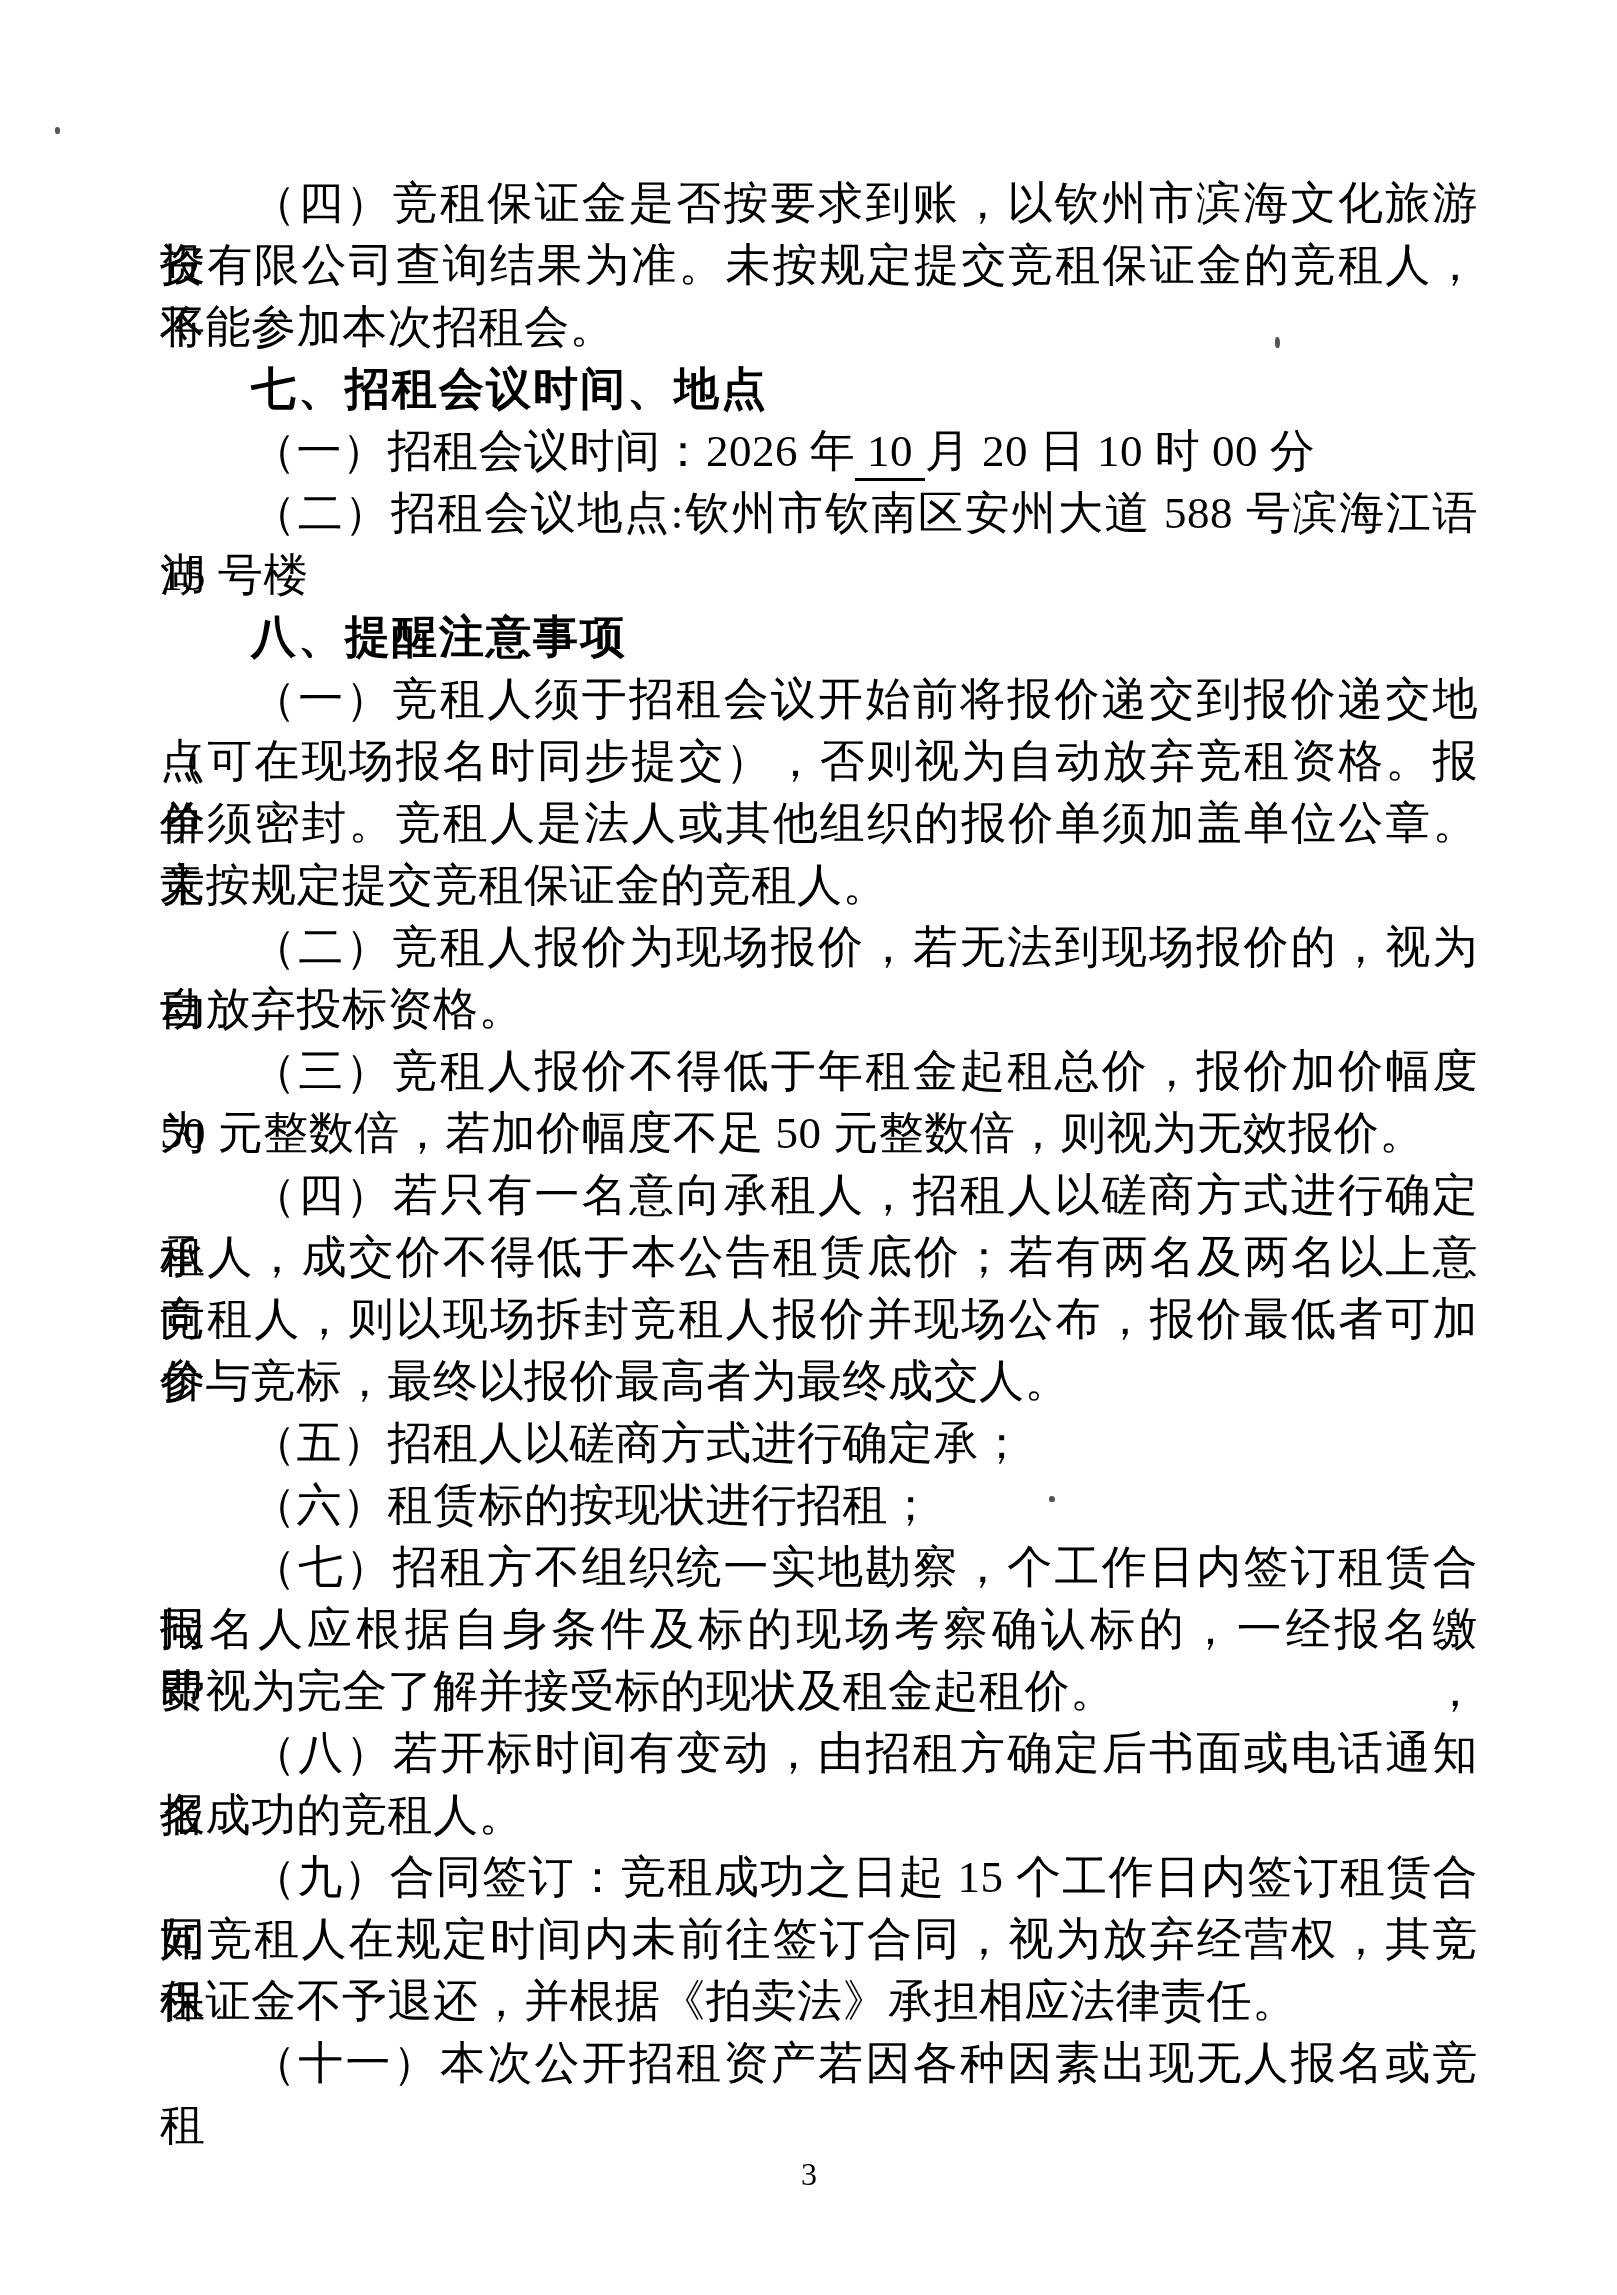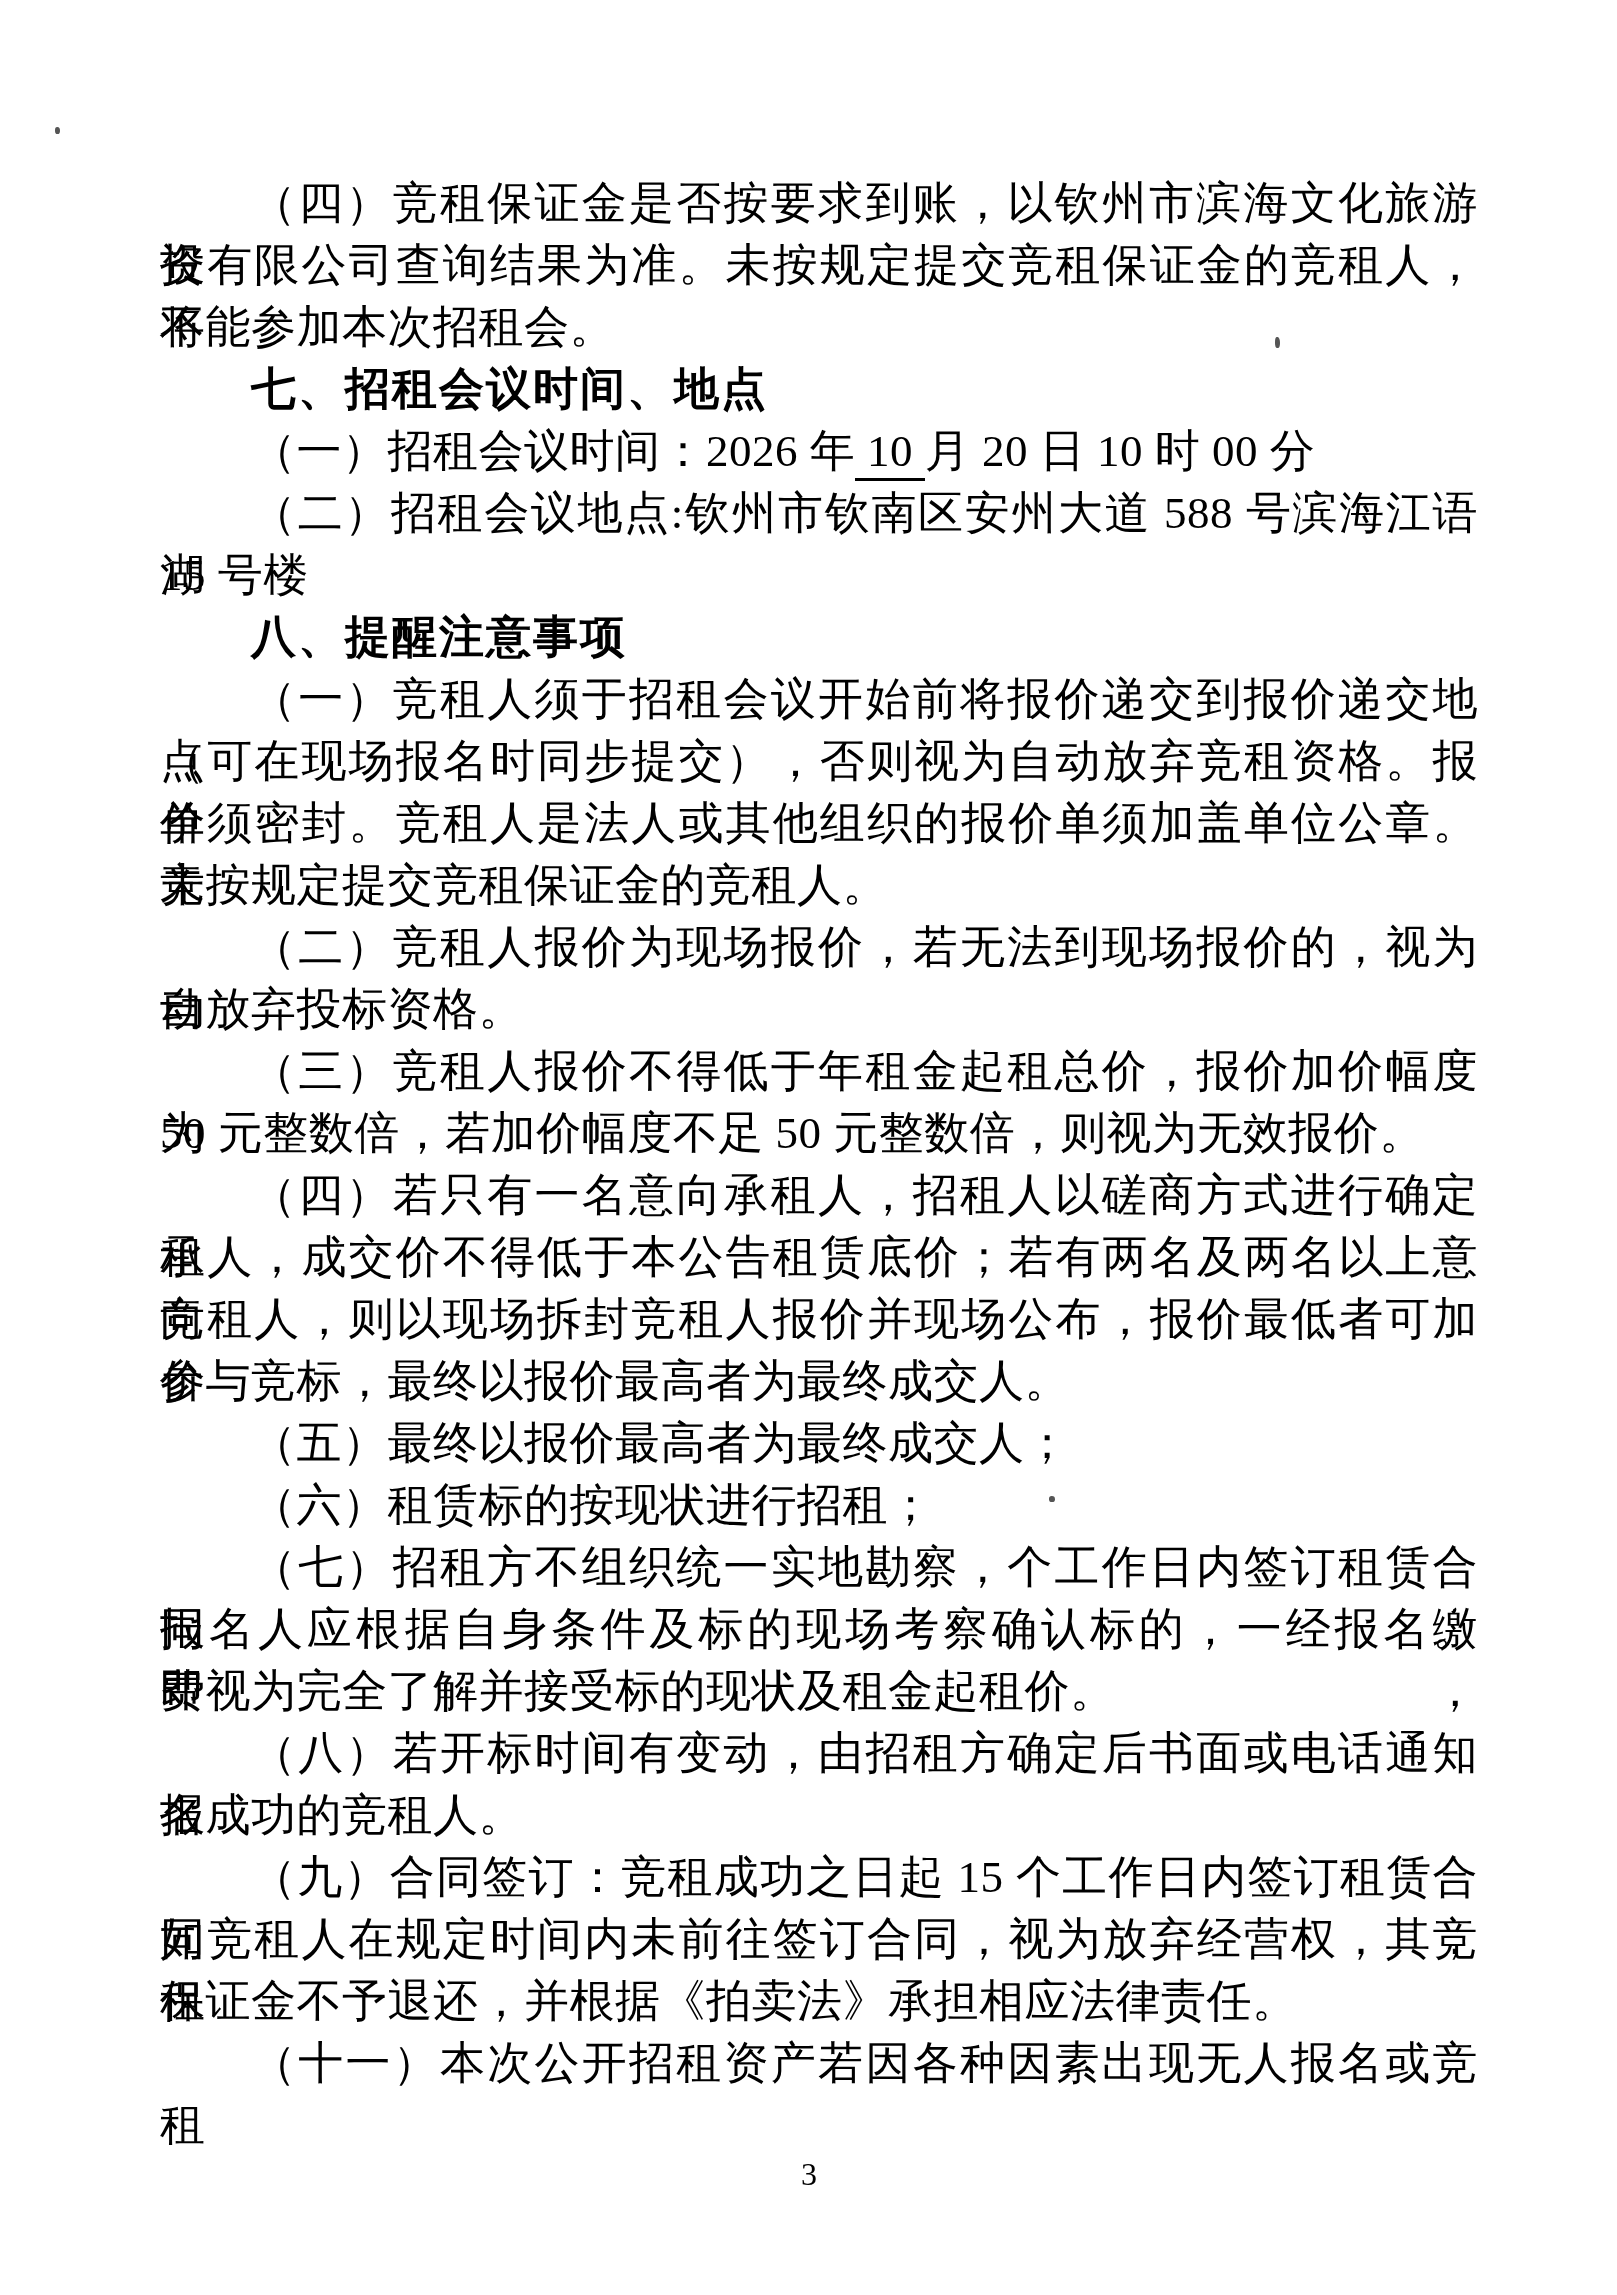--- a/index.html
+++ b/index.html
@@ -80,21 +80,21 @@
       <div class="line fill"><span>单须密封。竞租人是法人或其他组织的报价单须加盖单位公章。竞</span></div>
       <div class="line"><span>未按规定提交竞租保证金的竞租人。</span></div>
       <div class="line indent fill"><span>（二）竞租人报价为现场报价，若无法到现场报价的，视为自</span></div>
       <div class="line"><span>动放弃投标资格。</span></div>
       <div class="line indent fill"><span>（三）竞租人报价不得低于年租金起租总价，报价加价幅度为</span></div>
       <div class="line"><span>50 元整数倍，若加价幅度不足 50 元整数倍，则视为无效报价。</span></div>
       <div class="line indent fill"><span>（四）若只有一名意向承租人，招租人以磋商方式进行确定承</span></div>
       <div class="line fill"><span>租人，成交价不得低于本公告租赁底价；若有两名及两名以上意向</span></div>
       <div class="line fill"><span>竞租人，则以现场拆封竞租人报价并现场公布，报价最低者可加价</span></div>
       <div class="line"><span>参与竞标，最终以报价最高者为最终成交人。</span></div>
-      <div class="line indent"><span>（五）最终以报价最高者为最终成交人；</span></div>
+      <div class="line indent"><span>（五）招租人以磋商方式进行确定承；</span></div>
       <div class="line indent"><span>（六）租赁标的按现状进行招租；</span></div>
       <div class="line indent fill"><span>（七）招租方不组织统一实地勘察，个工作日内签订租赁合同。</span></div>
       <div class="line fill"><span>报名人应根据自身条件及标的现场考察确认标的，一经报名缴费，</span></div>
       <div class="line"><span>即视为完全了解并接受标的现状及租金起租价。</span></div>
       <div class="line indent fill"><span>（八）若开标时间有变动，由招租方确定后书面或电话通知报</span></div>
       <div class="line"><span>名成功的竞租人。</span></div>
       <div class="line indent fill"><span>（九）合同签订：竞租成功之日起 15 个工作日内签订租赁合同，</span></div>
       <div class="line fill"><span>如竞租人在规定时间内未前往签订合同，视为放弃经营权，其竞租</span></div>
       <div class="line"><span>保证金不予退还，并根据《拍卖法》承担相应法律责任。</span></div>
       <div class="line indent fill"><span>（十一）本次公开招租资产若因各种因素出现无人报名或竞租</span></div>

